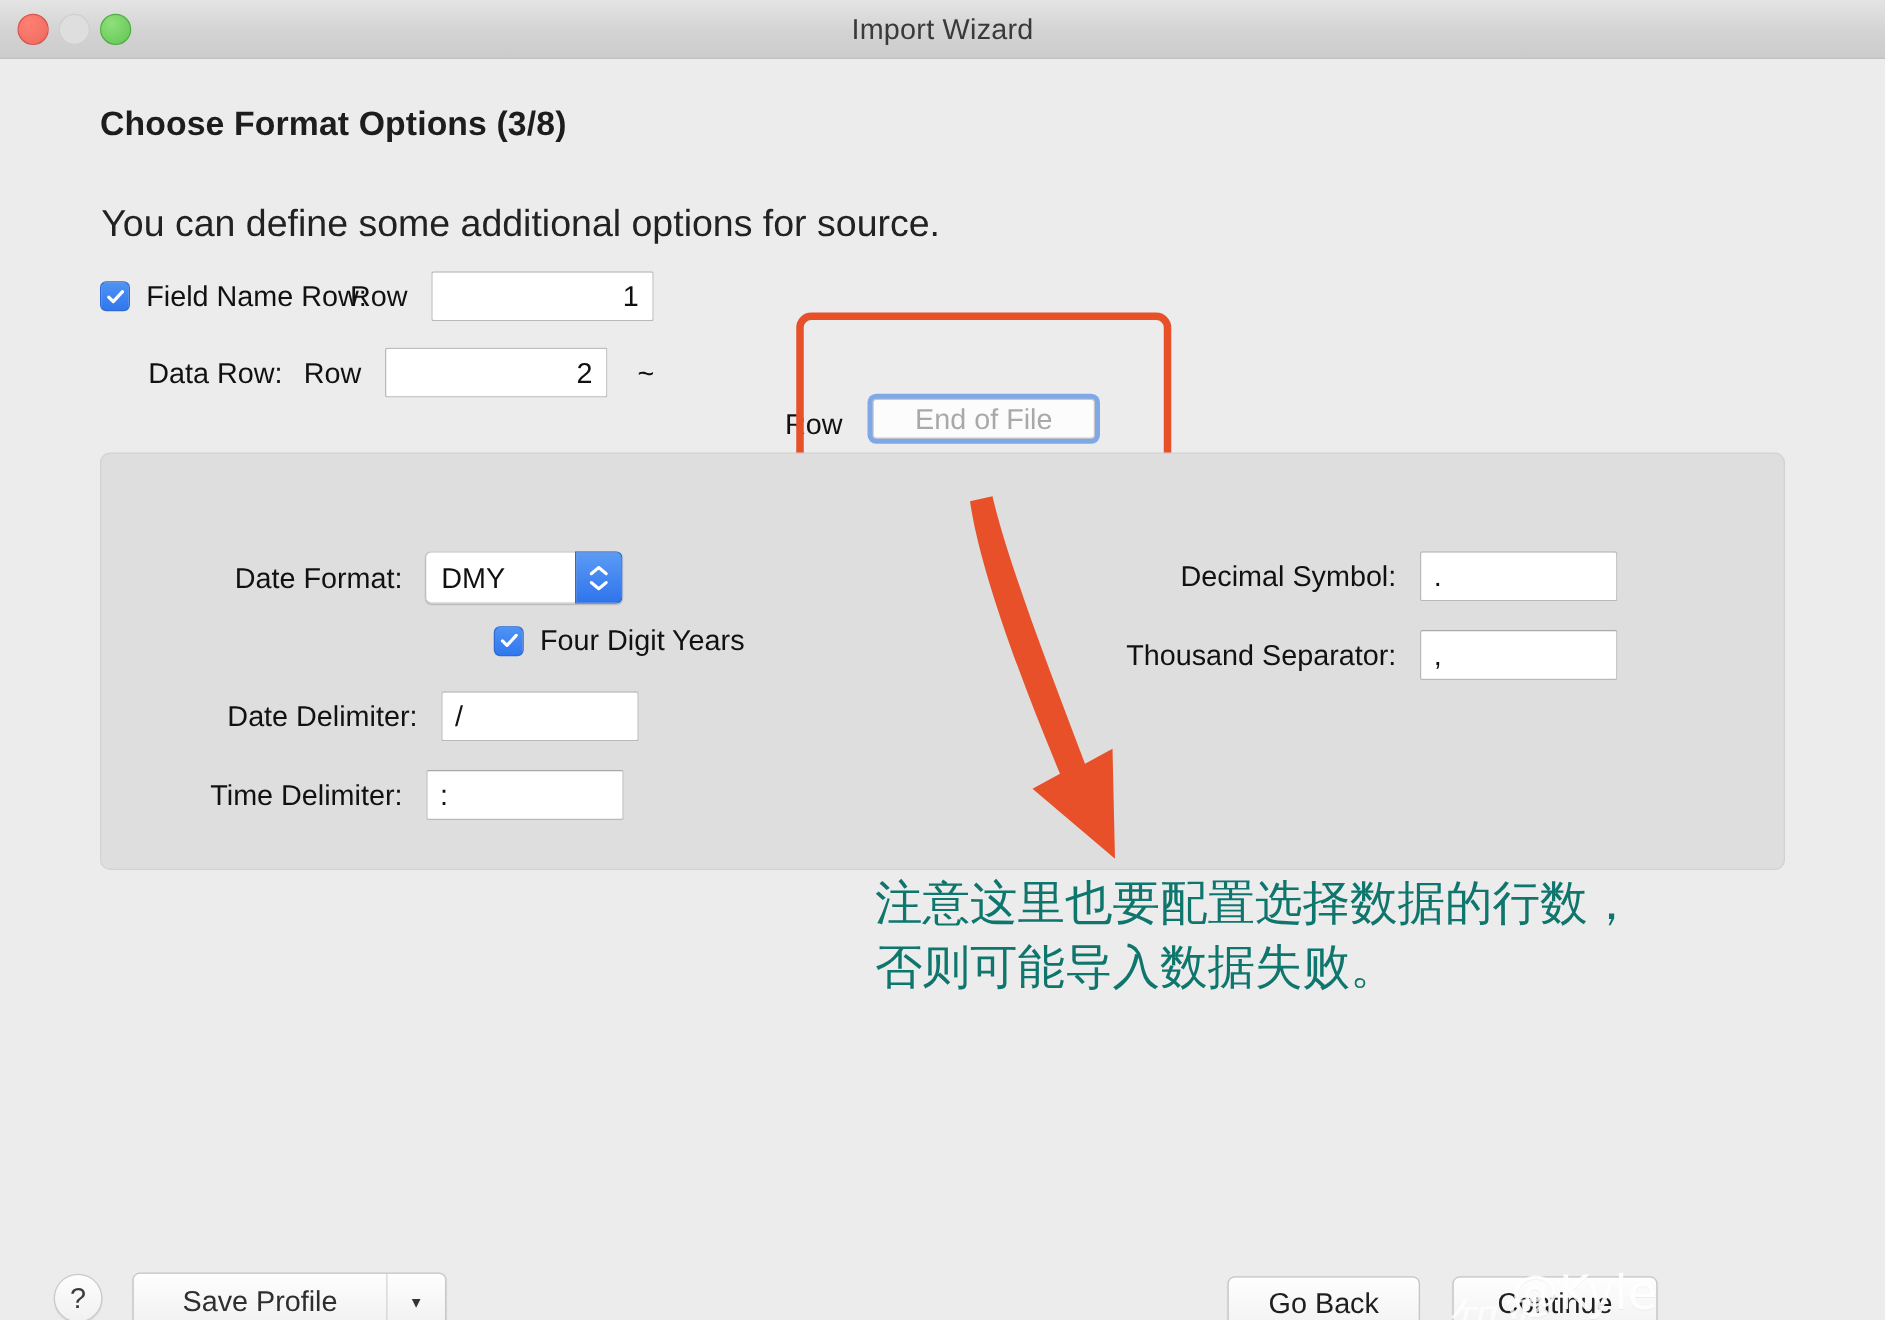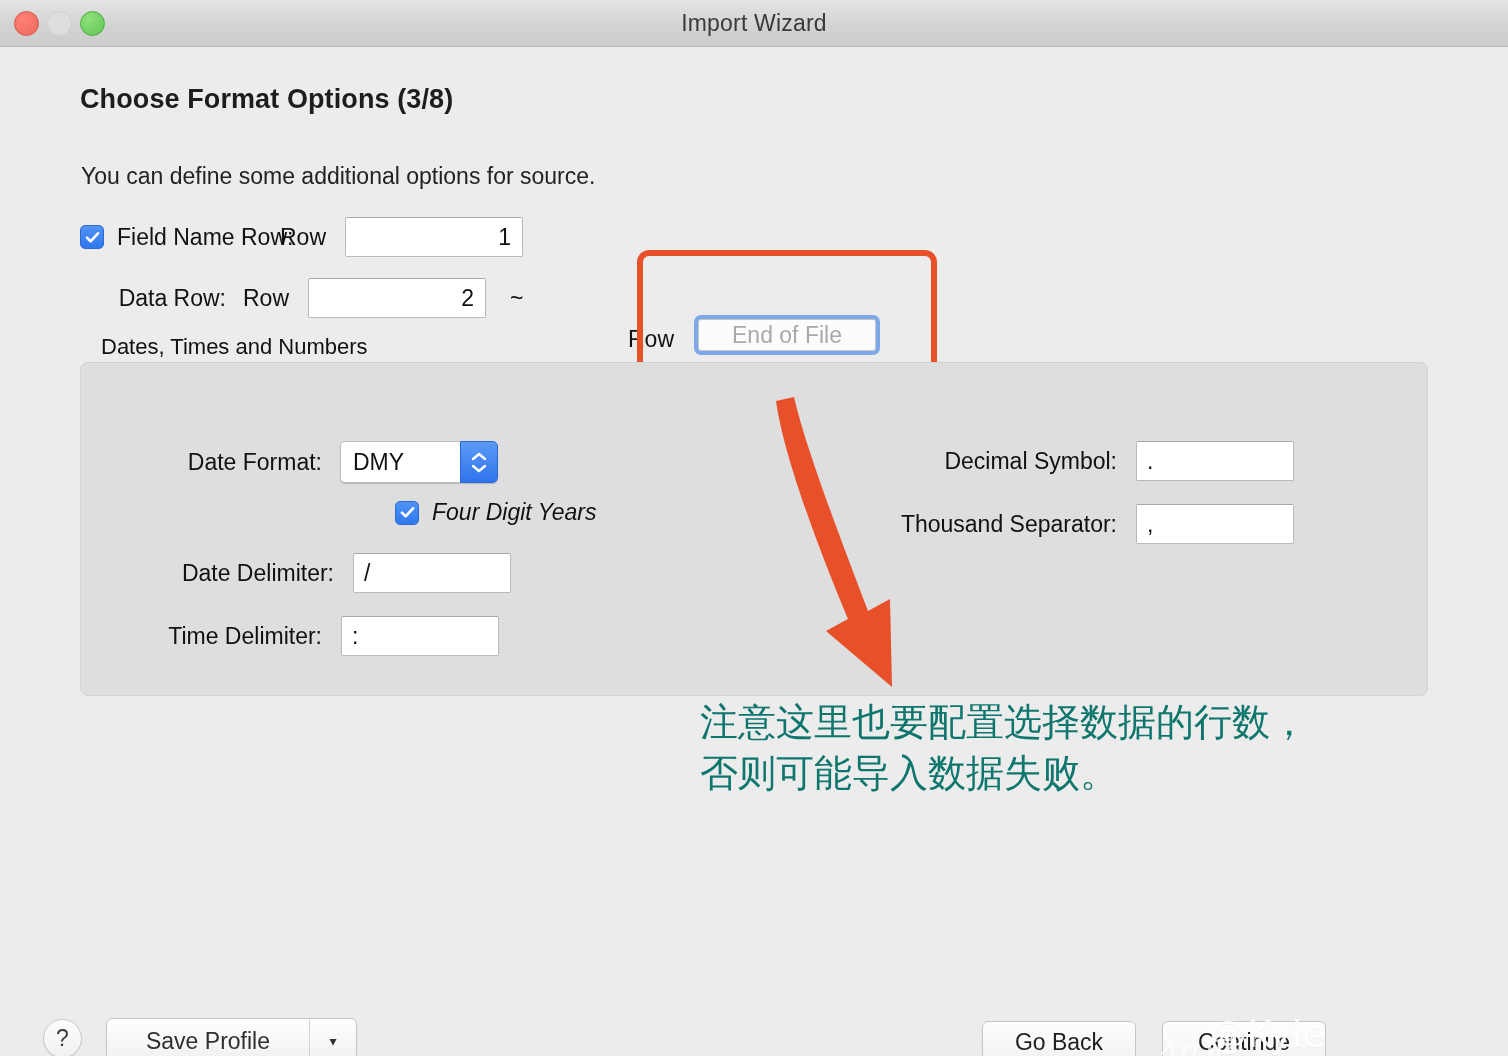--- a/index.html
+++ b/index.html
@@ -36,21 +36,21 @@
 
   
   #content { position: absolute; left: 0; top: 47px; width: 1508px; height: 1009px; }
 
   #page-title {
     position: absolute; left: 80px; top: 37px;
     font-size: 27px; font-weight: bold; color: #1d1d1d; letter-spacing: .1px;
   }
   #page-subtitle {
     position: absolute; left: 81px; top: 116px;
-    font-size: 23px; color: #222;
+    font-size: 30px; color: #222;
   }
 
   
   .row-line { position: absolute; display: flex; align-items: center; }
   #field-name-row { left: 80px; top: 170px; }
   #data-row      { left: 80px; top: 231px; }
 
   .mac-checkbox {
     width: 24px; height: 24px; border-radius: 5px;
     background: linear-gradient(to bottom, #4f93f3, #3077ee);
@@ -146,21 +146,21 @@
   }
   #date-format-stepper {
     width: 38px;
     background: linear-gradient(to bottom, #5b9bf5, #2f74ec);
     border: 1px solid #2a69d6;
     border-radius: 0 5px 5px 0;
     display: flex; flex-direction: column; align-items: center; justify-content: center;
     gap: 3px;
   }
 
-  #four-digit-row { left: 314px; top: 136px; font-style: italic; }
+  #four-digit-row { left: 314px; top: 136px; }
   #four-digit-row .cb-label { font-size: 23px; color: #111; margin-left: 13px; }
 
   #date-delim-row { left: 52px; top: 190px; }
   #date-delim-row .glabel { width: 201px; }
   #date-delim-row .ginput { margin-left: 19px; width: 158px; }
 
   #time-delim-row { left: 40px; top: 253px; }
   #time-delim-row .glabel { width: 201px; }
   #time-delim-row .ginput { margin-left: 19px; width: 158px; }
 
@@ -281,21 +281,20 @@
     </div>
 
     <span id="row-word-2">Row</span>
 
     <div id="eof-field-wrap">
       <div id="eof-field">End of File</div>
     </div>
 
     <div id="highlight-box"></div>
 
-    <div id="group-caption">Dates, Times and Numbers</div>
     <div id="group-box">
 
       <div class="gfield" id="date-format-row">
         <span class="glabel">Date Format:</span>
         <span id="date-format-combo">
           <span id="date-format-value">DMY</span>
           <span id="date-format-stepper">
             <svg width="16" height="9" viewBox="0 0 16 9">
               <path d="M2 7 L8 2 L14 7" fill="none" stroke="#fff" stroke-width="2.4" stroke-linecap="round" stroke-linejoin="round"></path>
             </svg>

